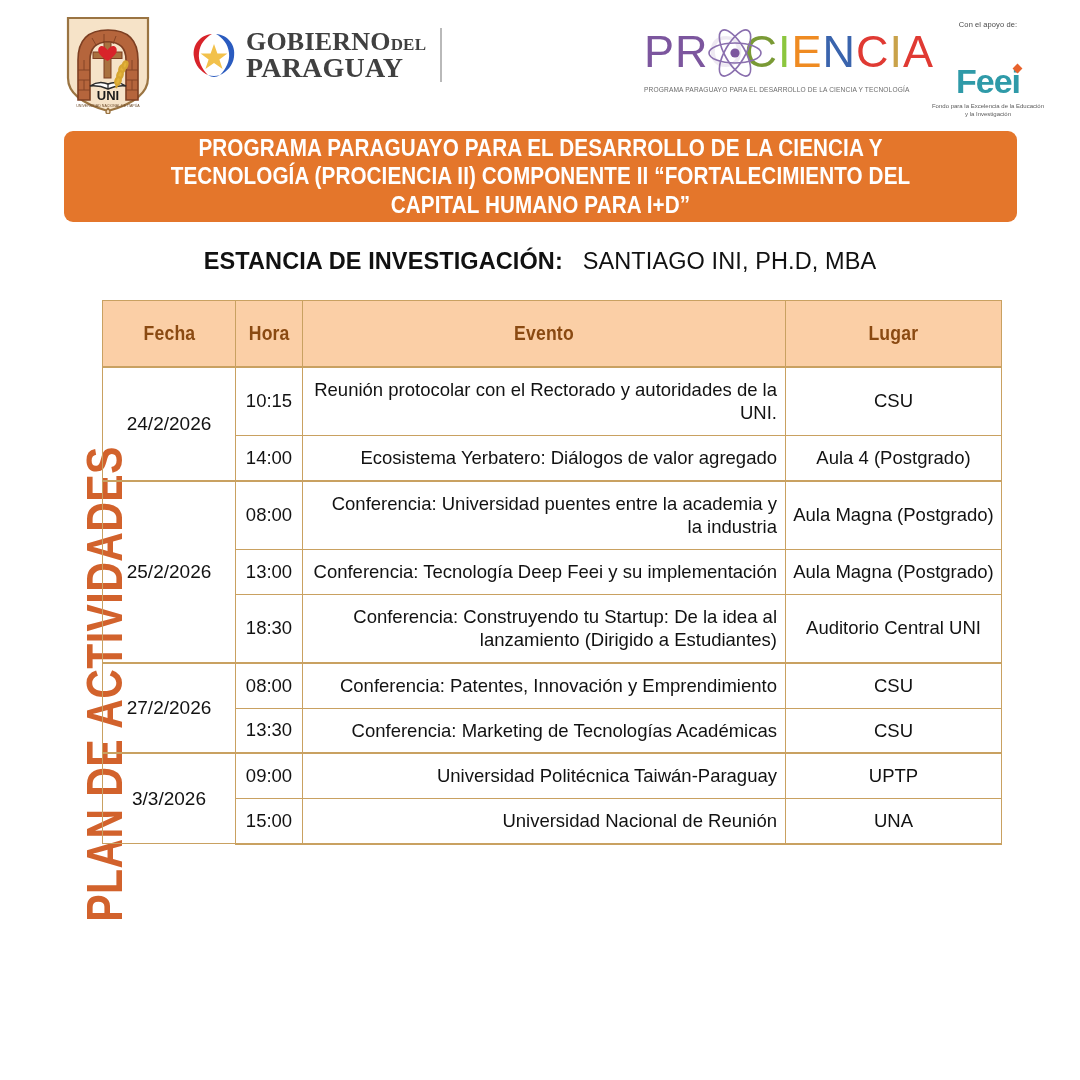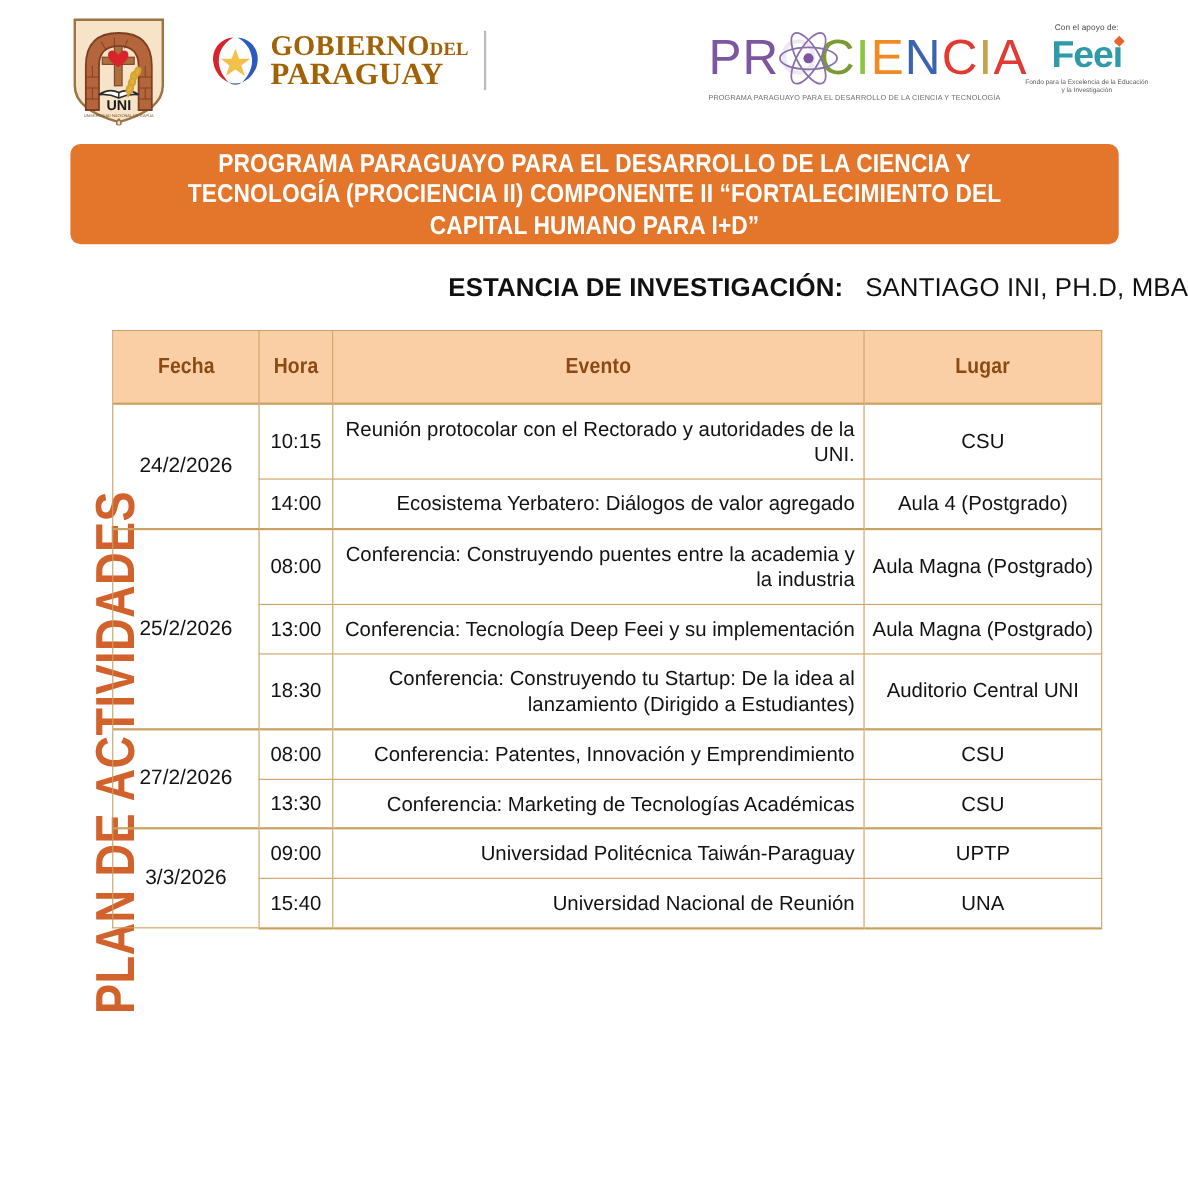--- a/index.html
+++ b/index.html
@@ -16,21 +16,21 @@
   .logo-strip{
     position:absolute;left:0;top:0;width:1080px;height:120px;
   }
 
   
   .uni-logo{position:absolute;left:62px;top:12px;width:92px;height:102px;}
 
   
   .gob-logo{position:absolute;left:188px;top:28px;display:flex;align-items:center;}
   .gob-wreath{width:52px;height:52px;position:relative;flex:none;margin-right:6px;}
-  .gob-text{font-family:"Liberation Serif", serif;line-height:0.98;color:#a16207;}
+  .gob-text{font-family:"Liberation Serif", serif;line-height:0.98;color:#404040;}
   .gob-l1{font-size:26px;font-weight:bold;letter-spacing:0.2px;}
   .gob-l1 .small{font-size:17px;}
   .gob-l2{font-size:28px;font-weight:bold;letter-spacing:0.2px;}
   .gob-divider{width:2px;background:#b9b9b9;height:54px;margin:0 14px;}
   .conacyt{font-family:"Liberation Serif", serif;font-size:14.5px;font-weight:bold;
     line-height:1.18;color:#141414;letter-spacing:0.2px;}
 
   
   .pro-logo{position:absolute;left:644px;top:26px;width:280px;height:86px;}
   .pro-word{position:relative;font-family:"Liberation Sans", sans-serif;
@@ -38,42 +38,42 @@
     white-space:nowrap;height:54px;}
   .pro-word span{display:inline-block;}
   .pro-atom{position:absolute;left:62px;top:-2px;width:58px;height:58px;}
   .pro-sub{font-size:6.6px;color:#6b6b6b;letter-spacing:0.15px;
     white-space:nowrap;margin-top:6px;font-family:"Liberation Sans", sans-serif;}
 
   
   .feei{position:absolute;left:930px;top:20px;width:116px;height:92px;text-align:center;}
   .feei-apoyo{font-size:7.5px;color:#4a4a4a;letter-spacing:0.1px;margin-bottom:4px;}
   .feei-word{font-size:34px;font-weight:bold;color:#2f9aa8;letter-spacing:-1px;
-    line-height:34px;position:relative;display:inline-block;}
+    line-height:34px;position:relative;display:inline-block;margin-top:31px;}
   .feei-dot{position:absolute;right:-1px;top:1px;width:7px;height:7px;background:#e8622c;
     transform:rotate(45deg);}
   .feei-sub{font-size:6px;color:#5a5a5a;line-height:1.35;margin-top:4px;}
 
   
   .banner{
     position:absolute;left:64px;top:131px;width:953px;height:91px;
     background:#e4762b;border-radius:9px;
     display:flex;align-items:center;justify-content:center;
     box-sizing:border-box;padding:0 18px;
   }
   .banner-text{
     color:#ffffff;text-align:center;font-weight:bold;font-size:23.5px;
     line-height:1.22;letter-spacing:0.1px;
     transform:scaleX(0.88);transform-origin:center;
     font-family:"Liberation Sans", sans-serif;
   }
 
   
   .subtitle{
-    position:absolute;left:0;top:248px;width:1080px;text-align:right;
+    position:absolute;left:0;top:248px;width:1080px;text-align:center;
     font-size:23.5px;color:#111;letter-spacing:0.1px;
   }
   .subtitle .lbl{font-weight:bold;}
   .subtitle .val{font-weight:400;}
 
   
   .side-label{
     position:absolute;left:-245px;top:655px;width:700px;
     transform:rotate(-90deg);transform-origin:center;
     text-align:center;
@@ -256,21 +256,21 @@
       </tr>
       <tr>
         <td class="hora">14:00</td>
         <td class="evento">Ecosistema Yerbatero: Diálogos de valor agregado</td>
         <td class="lugar">Aula 4 (Postgrado)</td>
       </tr>
 
       <tr class="group-start">
         <td class="fecha" rowspan="3">25/2/2026</td>
         <td class="hora">08:00</td>
-        <td class="evento">Conferencia: Construyendo puentes entre la academia y la industria</td>
+        <td class="evento">Conferencia: Universidad puentes entre la academia y la industria</td>
         <td class="lugar">Aula Magna (Postgrado)</td>
       </tr>
       <tr>
         <td class="hora">13:00</td>
         <td class="evento">Conferencia: Tecnología Deep Feei y su implementación</td>
         <td class="lugar">Aula Magna (Postgrado)</td>
       </tr>
       <tr>
         <td class="hora">18:30</td>
         <td class="evento">Conferencia: Construyendo tu Startup: De la idea al lanzamiento (Dirigido a Estudiantes)</td>
@@ -289,20 +289,20 @@
         <td class="lugar">CSU</td>
       </tr>
 
       <tr class="group-start">
         <td class="fecha" rowspan="2">3/3/2026</td>
         <td class="hora">09:00</td>
         <td class="evento">Universidad Politécnica Taiwán-Paraguay</td>
         <td class="lugar">UPTP</td>
       </tr>
       <tr>
-        <td class="hora">15:40</td>
+        <td class="hora">15:00</td>
         <td class="evento">Universidad Nacional de Reunión</td>
         <td class="lugar">UNA</td>
       </tr>
     </tbody>
   </table>
 
 </div>
 
 </body></html>

